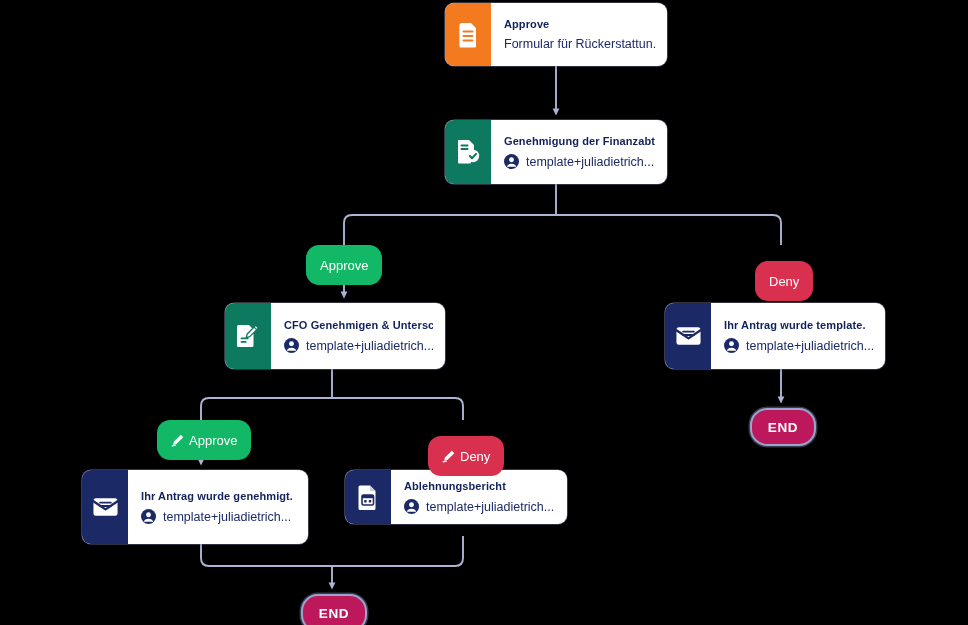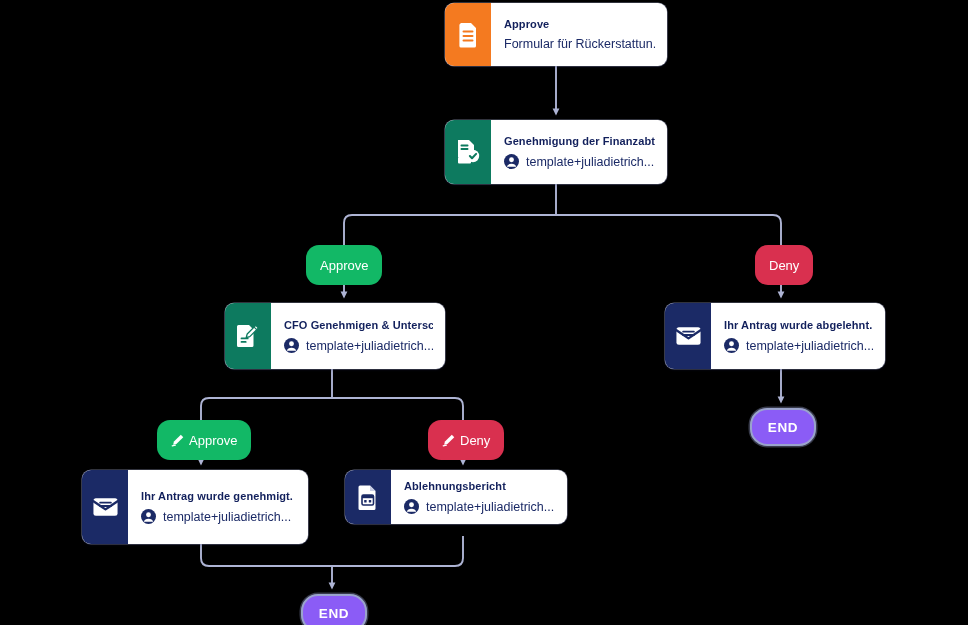--- a/index.html
+++ b/index.html
@@ -87,29 +87,29 @@
     gap: 5px;
     height: 40px;
     padding: 0 14px;
     border-radius: 13px;
     font-size: 13px;
     color: #ffffff;
     font-weight: normal;
     white-space: nowrap;
   }
   .pill-approve { background: #12b866; }
-  .pill-deny    { background: #d9304f; }
+  .pill-deny    { background: #d9304f; margin-top: 16px; }
 
   
   .end-node {
     position: absolute;
     width: 62px;
     height: 34px;
     border-radius: 17px;
-    background: #8b5cf6;
+    background: #be185d;
     border: 2px solid #9aa3cc;
     box-shadow: 0 0 0 1.5px rgba(160,170,215,.35);
     display: flex;
     align-items: center;
     justify-content: center;
     color: #ffffff;
     font-size: 13.5px;
     font-weight: bold;
     letter-spacing: .6px;
   }
@@ -222,21 +222,21 @@
   <div class="node" style="left:665px; top:303px; width:220px; height:66px;">
     <div class="node-icon ic-navy">
       <svg width="27" height="22" viewBox="0 0 28 22">
         <rect x="1.5" y="2" width="25" height="18" rx="2.6" fill="#ffffff"></rect>
         <path d="M1.5,5 L14,13.5 L26.5,5" fill="none" stroke="#1b2a66" stroke-width="2.4" stroke-linecap="round" stroke-linejoin="round"></path>
         <rect x="7.5" y="5.5" width="13" height="1.9" rx=".9" fill="#1b2a66"></rect>
         <rect x="7.5" y="9" width="13" height="1.9" rx=".9" fill="#1b2a66"></rect>
       </svg>
     </div>
     <div class="node-body">
-      <div class="node-title">Ihr Antrag wurde abgelehnt.</div>
+      <div class="node-title">Ihr Antrag wurde template.</div>
       <div class="node-sub">
         <svg class="avatar-ic" width="15" height="15" viewBox="0 0 16 16">
           <circle cx="8" cy="8" r="8" fill="#1b2a66"></circle>
           <circle cx="8" cy="6.1" r="2.6" fill="#ffffff"></circle>
           <path d="M2.9,13.6 a5.3,4.3 0 0 1 10.2,0 z" fill="#ffffff"></path>
         </svg>
         <span class="node-sub-text">template+juliadietrich...</span>
       </div>
     </div>
   </div>

